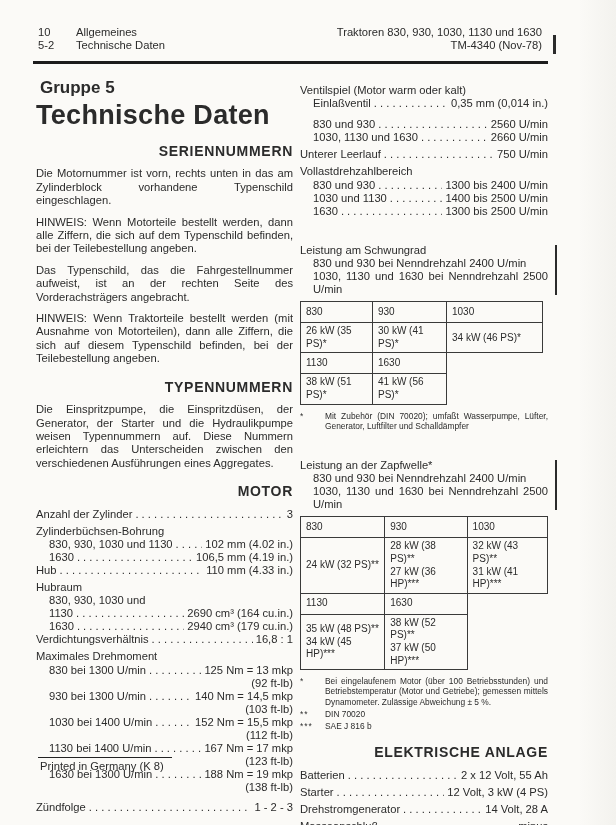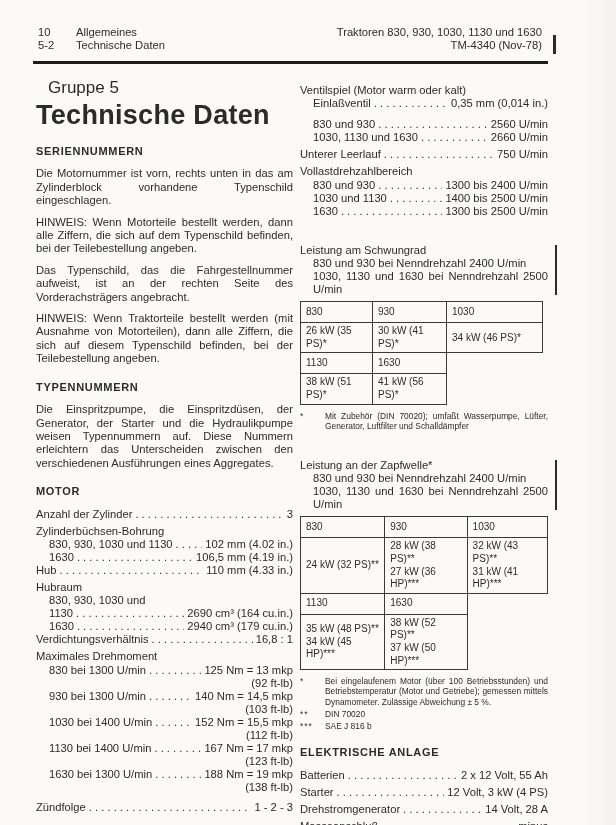--- a/index.html
+++ b/index.html
@@ -13,23 +13,23 @@
   .hdr-left { position:absolute; top:26px; left:38px; }
   .hdr-row { display:flex; }
   .hdr-num { width:38px; }
   .hdr-right { position:absolute; top:26px; right:74px; text-align:right; }
   .hdr-bar { position:absolute; top:35px; left:553px; width:2.5px; height:19px; background:#2b2b2b; }
   .top-rule { position:absolute; top:61px; left:33px; width:515px; height:2.5px; background:#1c1c1c; }
   
   .col-left  { position:absolute; left:36px;  top:72px; width:257px; }
   .col-right { position:absolute; left:300px; top:84px; width:248px; }
   
-  .group-label { font-size:17px; font-weight:normal; line-height:20px; margin:6px 12px 2px; }
+  .group-label { font-size:17px; font-weight:bold; line-height:20px; margin:6px 4px 2px; }
   .page-title  { font-size:27px; font-weight:bold; letter-spacing:0.3px; line-height:30px; margin:0 0 6px; }
-  .sec-h { text-align:left; font-weight:bold; font-size:11px; letter-spacing:0.7px; margin:15px 0 9px; }
+  .sec-h { text-align:right; font-weight:bold; font-size:14px; letter-spacing:0.7px; margin:15px 0 9px; }
   p.body { text-align:justify; margin:0 0 8px; }
   p.note { }
   
   .spec { display:flex; align-items:baseline; line-height:13.1px; }
   .spec .lbl { white-space:nowrap; }
   .spec .dots { flex:1 1 auto; overflow:hidden; white-space:nowrap; margin:0 3px; color:#2b2b2b; }
   .spec .dots::after { content:". . . . . . . . . . . . . . . . . . . . . . . . . . . . . . . . . . . . . . . . . . . . . . . . . . . . . ."; }
   .spec .val { white-space:nowrap; }
   .plain { line-height:13.1px; }
   .ind { padding-left:13px; }
@@ -334,14 +334,17 @@
     </div>
     <div class="gap4"></div>
     <div class="spec">
       <span class="lbl">Masseanschluß</span>
       <span class="dots"></span>
       <span class="val">minus</span>
     </div>
 
   </div>
 
+  <div class="footer">
+    <span class="footer-text">Printed in Germany (K 8)</span>
+  </div>
 
 </div>
 
 </body></html>

